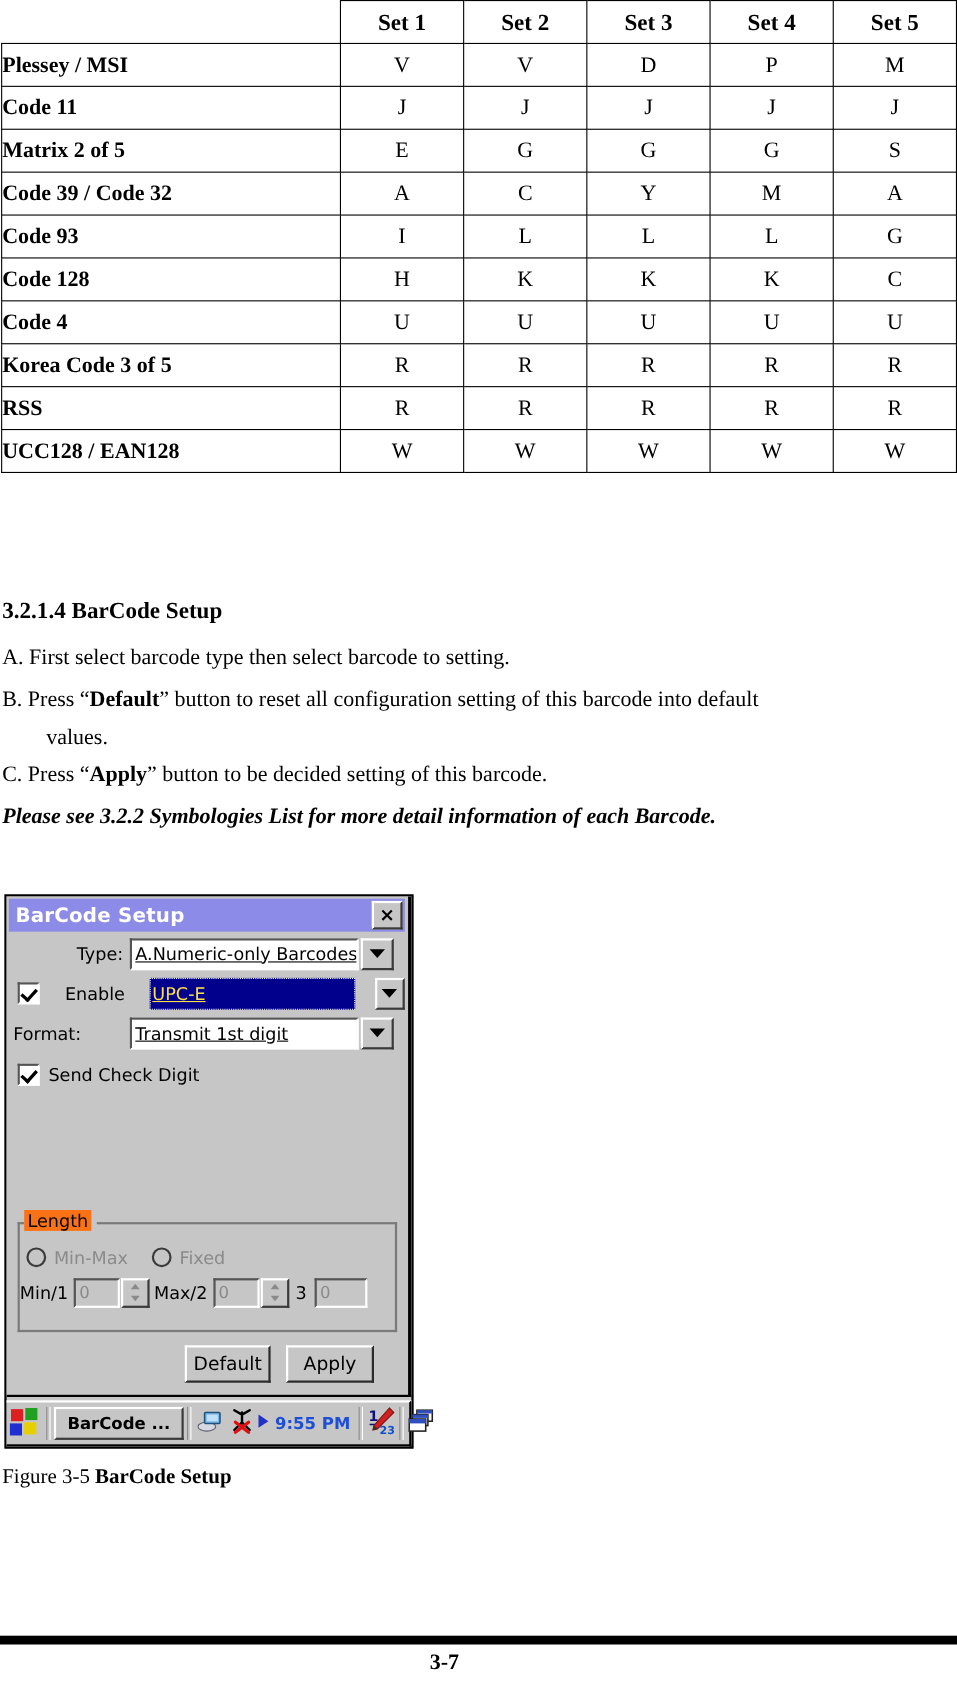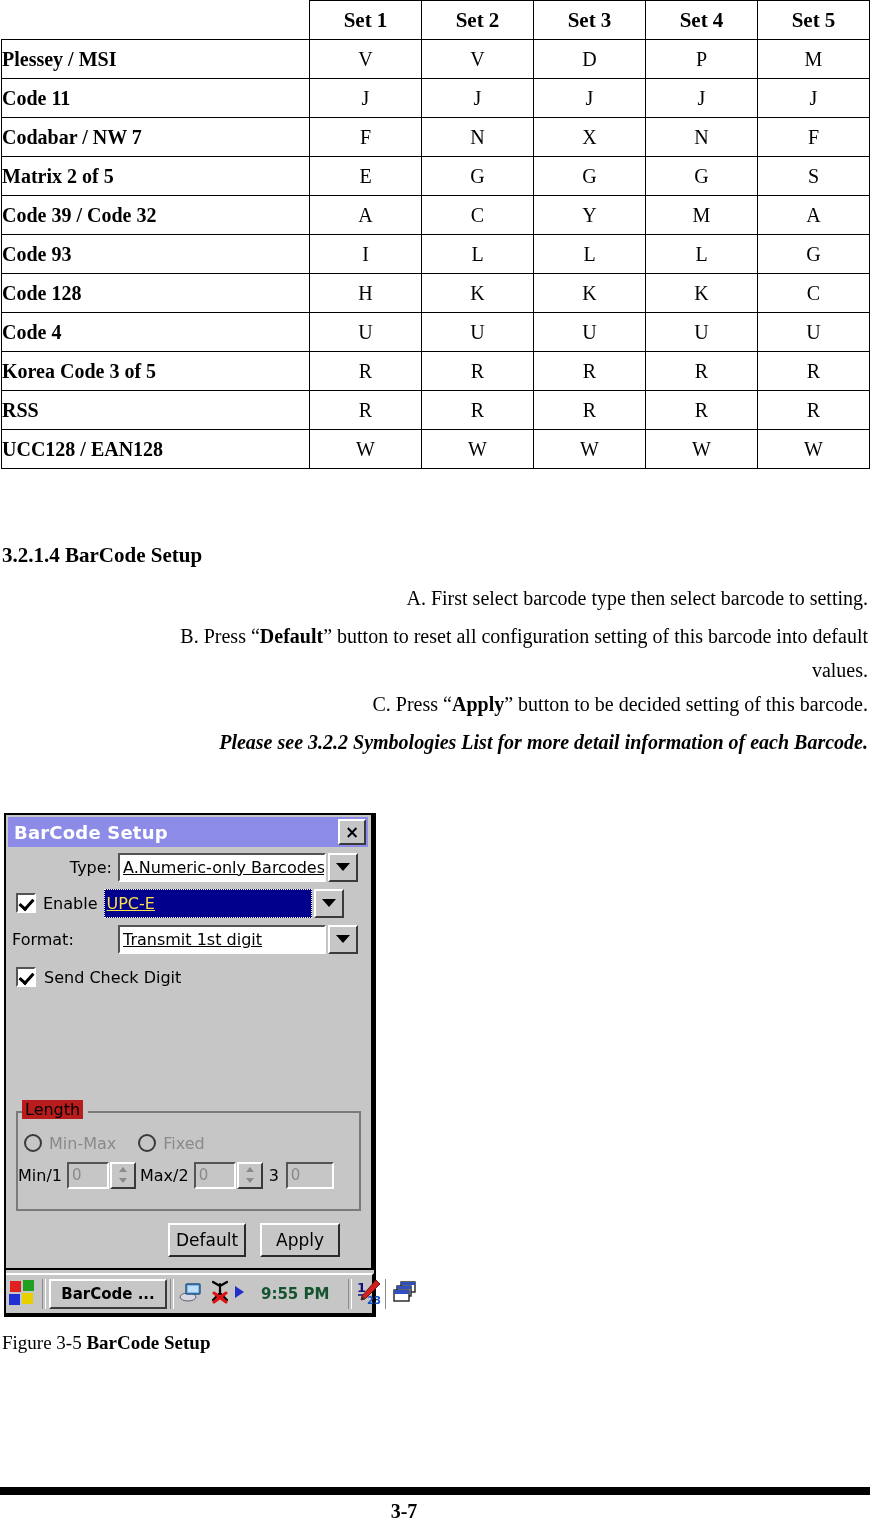--- a/index.html
+++ b/index.html
@@ -68,21 +68,20 @@
     font-weight: bold;
     font-family: "Liberation Serif", serif;
   }
   .para {
     position: absolute;
     left: 2px;
     font-size: 20px;
     font-family: "Liberation Serif", serif;
     line-height: 34px;
     width: 866px;
-    text-align: right;
   }
   .para b { font-weight: bold; }
   .p-a { top: 581px; }
   .p-b { top: 619px; }
   .p-b .cont { display: block; padding-left: 40px; }
   .p-c { top: 687px; }
   .p-d {
     top: 725px;
     font-weight: bold;
     font-style: italic;
@@ -271,21 +270,21 @@
     height: 2px;
   }
   .ce-group-topline .seg-l { position:absolute; left:0; top:0; width:6px; height:2px; background:#7a7a7a;}
   .ce-group-topline .seg-r { position:absolute; left:72px; top:0; width:273px; height:2px; background:#7a7a7a;}
   .ce-group-title {
     position: absolute;
     left: 14px;
     top: 251px;
     font-size: 16px;
     color: #000000;
-    background: #b91c1c;
+    background: #f97316;
     padding: 0 3px;
     font-family: "DejaVu Sans", sans-serif;
   }
 
   .ce-radio {
     width: 18px; height: 18px;
     border-radius: 50%;
     background: #c6c6c6;
     border: 2px solid #3a3a3a;
     box-sizing: border-box;
@@ -399,23 +398,23 @@
     font-size: 15px;
     font-weight: bold;
     color: #000000;
     font-family: "DejaVu Sans", sans-serif;
     flex: none;
   }
   .tb-icon { flex: none; position: relative; }
   .tb-time {
     font-size: 15px;
     font-weight: bold;
-    color: #14532d;
-    font-family: "DejaVu Sans", sans-serif;
-    margin: 0 16px;
+    color: #1d4ed8;
+    font-family: "DejaVu Sans", sans-serif;
+    margin: 0 5px;
     flex: none;
   }
 
   
   .fig-caption {
     position: absolute;
     left: 2px;
     top: 1332px;
     font-size: 19px;
     font-family: "Liberation Serif", serif;
@@ -475,28 +474,20 @@
     </tr>
     <tr>
       <td class="row-name">Code 11</td>
       <td class="row-val">J</td>
       <td class="row-val">J</td>
       <td class="row-val">J</td>
       <td class="row-val">J</td>
       <td class="row-val">J</td>
     </tr>
     <tr>
-      <td class="row-name">Codabar / NW 7</td>
-      <td class="row-val">F</td>
-      <td class="row-val">N</td>
-      <td class="row-val">X</td>
-      <td class="row-val">N</td>
-      <td class="row-val">F</td>
-    </tr>
-    <tr>
       <td class="row-name">Matrix 2 of 5</td>
       <td class="row-val">E</td>
       <td class="row-val">G</td>
       <td class="row-val">G</td>
       <td class="row-val">G</td>
       <td class="row-val">S</td>
     </tr>
     <tr>
       <td class="row-name">Code 39 / Code 32</td>
       <td class="row-val">A</td>
@@ -585,21 +576,21 @@
       <div class="ce-row" style="top:2px;">
         <span class="ce-label right" style="width:104px; display:inline-block;">Type:</span>
         <div class="ce-combo" style="margin-left:6px; width:208px;">
           <span class="ce-combo-text">A.Numeric-only Barcodes</span>
         </div>
         <div class="ce-arrowbtn" style="margin-left:2px;">
             <span class="tri"></span>
           </div>
       </div>
 
-      <div class="ce-row" style="top:38px;">
+      <div class="ce-row" style="top:38px;gap:16px;">
         <span class="ce-check on" style="margin-left:8px;"></span>
         <span class="ce-label" style="margin-left:7px;">Enable</span>
         <div class="ce-combo selected" style="margin-left:6px; width:208px;">
           <span class="ce-combo-text">UPC-E</span>
         </div>
         <div class="ce-arrowbtn" style="margin-left:2px;">
             <span class="tri"></span>
           </div>
       </div>
 

